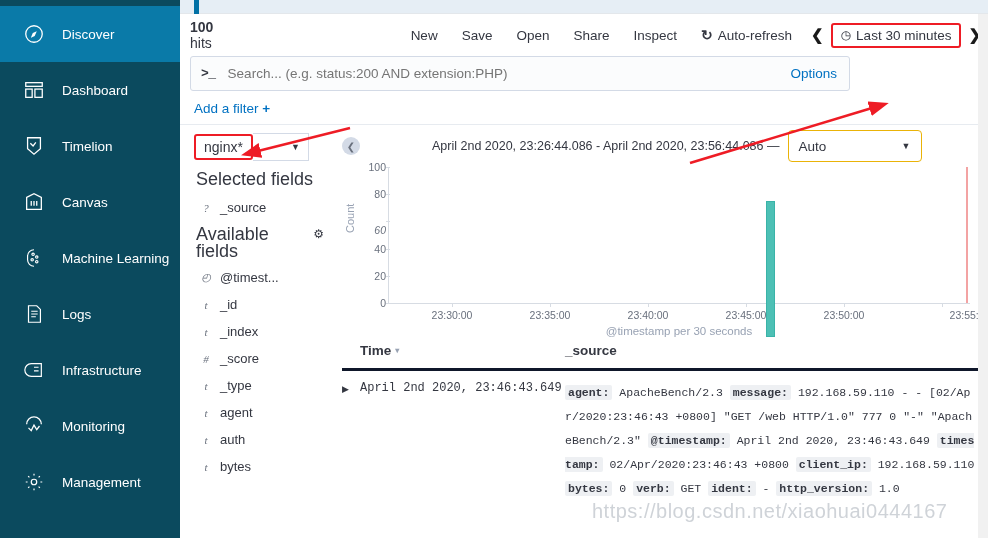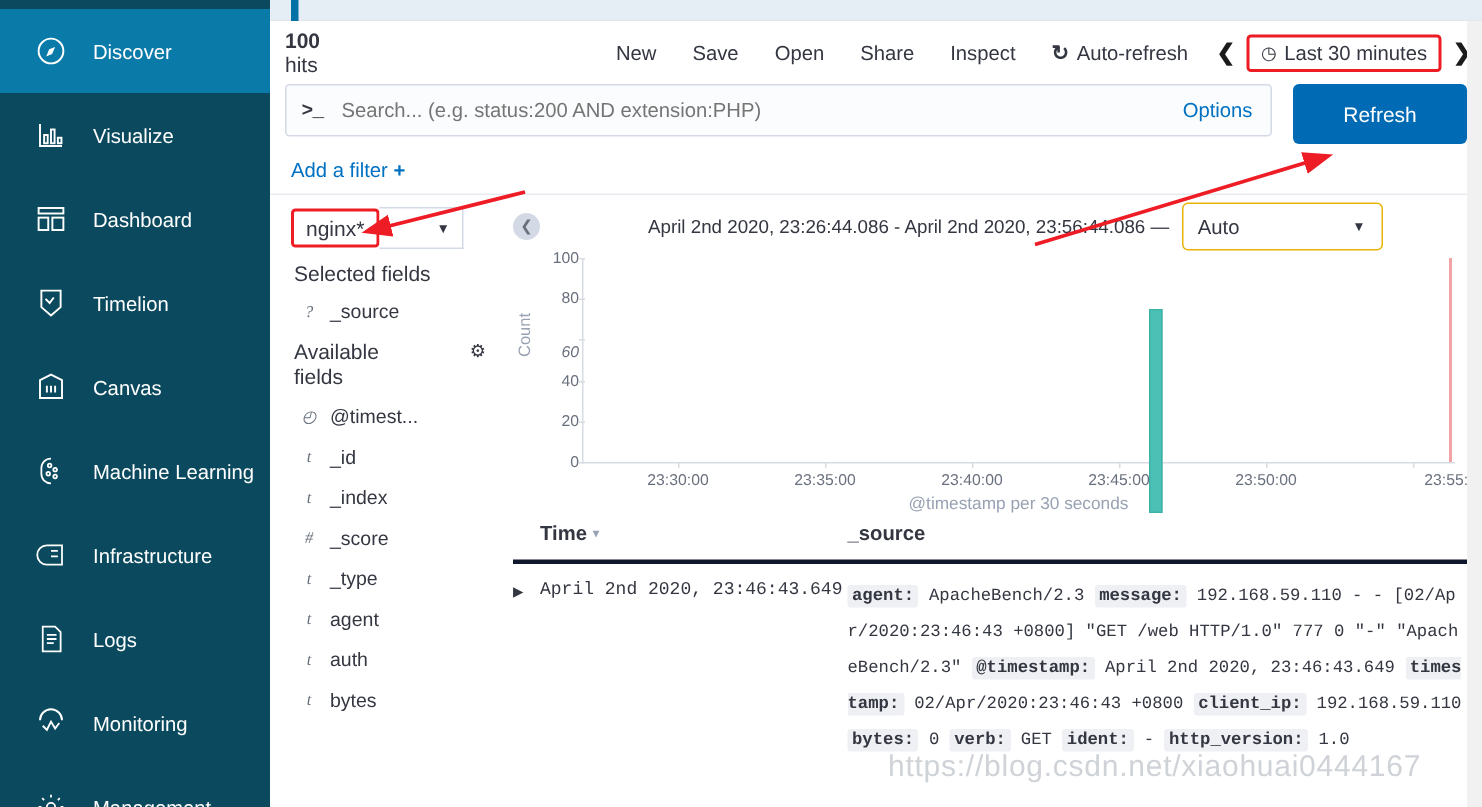--- a/index.html
+++ b/index.html
@@ -96,21 +96,21 @@
   .idxrow { display:flex; align-items:center; margin-bottom:8px; }
   .idxname {
     border:2px solid #ee1c25; border-radius:3px; padding: 3px 8px;
     font-size:14px; color:#343741; background:#fff;
   }
   .idxcaret {
     width: 56px; height: 28px; border:1px solid #d3dae6; border-left:none;
     display:flex; align-items:center; justify-content:flex-end; padding-right:8px;
     color:#343741; font-size:9px; background:#fff;
   }
-  .sec-title { font-size:14px; color:#343741; margin: 5px 0 4px 2px; }
+  .sec-title { font-size:18px; color:#343741; margin: 5px 0 4px 2px; }
   .sec-title-row { display:flex; align-items:flex-start; justify-content:space-between; padding-right:8px;}
   .gear { color:#343741; font-size:12px; margin-top:6px; cursor:pointer;}
   .fld { display:flex; align-items:center; padding: 6px 0 6px 4px; cursor:pointer; }
   .fld-ico { width:16px; flex:0 0 16px; text-align:center; color:#69707d; font-size:11px; font-style:italic; font-family:"Liberation Serif", serif;}
   .fld-name { font-size:13px; color:#343741; margin-left:6px; white-space:nowrap; }
 
   
   .content { flex:1 1 auto; padding-left: 4px; position:relative; }
   .chart-head { display:flex; align-items:center; height:42px; padding-left:6px; }
   .collapse-btn {
@@ -185,31 +185,20 @@
     <div class="nav-item active">
       <span class="nav-ico">
         <svg width="22" height="22" viewBox="0 0 24 24" fill="none" stroke="#fff" stroke-width="1.4">
           <circle cx="12" cy="12" r="9"></circle>
             <path d="M15 9l-2.2 5.2L8.5 16l2.2-5.2z" fill="#fff" stroke="none"></path>
         </svg>
       </span>
       <span class="nav-label">Discover</span>
     </div>
 
-    <div class="nav-item">
-      <span class="nav-ico">
-        <svg width="22" height="22" viewBox="0 0 24 24" fill="none" stroke="#fff" stroke-width="1.4">
-          <path d="M4 4v16h16"></path>
-            <rect x="7" y="12" width="2.6" height="6"></rect>
-            <rect x="12" y="8" width="2.6" height="10"></rect>
-            <rect x="17" y="14" width="2.6" height="4"></rect>
-        </svg>
-      </span>
-      <span class="nav-label">Visualize</span>
-    </div>
 
     <div class="nav-item">
       <span class="nav-ico">
         <svg width="22" height="22" viewBox="0 0 24 24" fill="none" stroke="#fff" stroke-width="1.4">
           <rect x="3" y="4" width="18" height="4"></rect>
             <rect x="3" y="11" width="7" height="9"></rect>
             <rect x="13" y="11" width="8" height="9"></rect>
         </svg>
       </span>
       <span class="nav-label">Dashboard</span>
@@ -244,35 +233,35 @@
             <circle cx="10" cy="14" r="1.3"></circle>
             <circle cx="15" cy="16" r="1.3"></circle>
         </svg>
       </span>
       <span class="nav-label">Machine Learning</span>
     </div>
 
     <div class="nav-item">
       <span class="nav-ico">
         <svg width="22" height="22" viewBox="0 0 24 24" fill="none" stroke="#fff" stroke-width="1.3">
+          <path d="M6 3h9l4 4v14H6z"></path>
+            <path d="M9 9h7M9 12h7M9 15h5"></path>
+        </svg>
+      </span>
+      <span class="nav-label">Logs</span>
+    </div>
+
+    <div class="nav-item">
+      <span class="nav-ico">
+        <svg width="22" height="22" viewBox="0 0 24 24" fill="none" stroke="#fff" stroke-width="1.3">
           <path d="M9 5h11v14H9a7 7 0 010-14z"></path>
             <path d="M12 9h5M12 13h5"></path>
         </svg>
       </span>
       <span class="nav-label">Infrastructure</span>
-    </div>
-
-    <div class="nav-item">
-      <span class="nav-ico">
-        <svg width="22" height="22" viewBox="0 0 24 24" fill="none" stroke="#fff" stroke-width="1.3">
-          <path d="M6 3h9l4 4v14H6z"></path>
-            <path d="M9 9h7M9 12h7M9 15h5"></path>
-        </svg>
-      </span>
-      <span class="nav-label">Logs</span>
     </div>
 
 
 
     <div class="nav-item">
       <span class="nav-ico">
         <svg width="22" height="22" viewBox="0 0 24 24" fill="none" stroke="#fff" stroke-width="1.4">
           <path d="M4 10a8 8 0 0116 0"></path>
             <path d="M6 14l3 3 3-6 3 5 3-4"></path>
         </svg>
@@ -325,21 +314,20 @@
         <span class="chev">❯</span>
       </div>
     </div>
 
     <div class="queryrow">
       <div class="qbox">
         <span class="prompt">&gt;_</span>
         <input class="qinput" type="text" placeholder="Search... (e.g. status:200 AND extension:PHP)" style="">
         <span class="qopts">Options</span>
       </div>
-      <button class="refresh">Refresh</button>
     </div>
 
     <div class="filterrow">
       <span class="addfilter">
         <span>Add a filter</span>
         <span class="plus">+</span>
       </span>
     </div>
 
     <div class="body">

